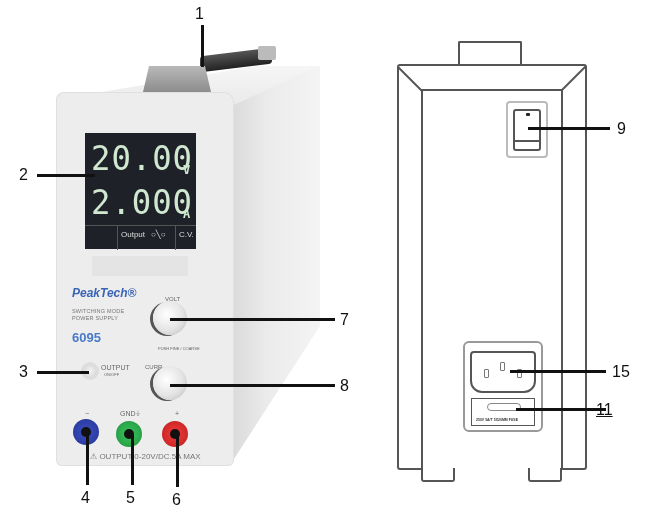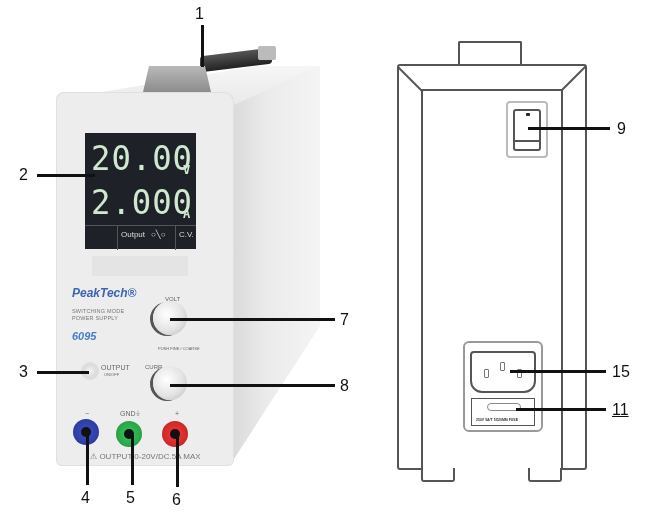--- a/index.html
+++ b/index.html
@@ -22,21 +22,21 @@
   .handle-end{position:absolute;left:258px;top:46px;width:18px;height:14px;background:#bbb;border-radius:2px;}
   .display{position:absolute;left:85px;top:133px;width:111px;height:116px;background:#1e2228;}
   .seg{position:absolute;font-family:"DejaVu Sans Mono",monospace;color:#cfe8cf;letter-spacing:1px;}
   .seg-big{font-size:34px;line-height:34px;transform:scaleX(0.95);transform-origin:left;}
   .seg-unit{font-size:12px;color:#cfe8cf;font-weight:bold;}
   .out-row{position:absolute;left:85px;top:225px;width:111px;height:24px;border-top:1px solid #555;}
   .out-row .cell{position:absolute;top:4px;font-size:8px;color:#ddd;}
   .below-display{position:absolute;left:92px;top:256px;width:96px;height:20px;background:#e4e4e4;}
   .brand{position:absolute;left:72px;top:286px;font-size:12px;font-weight:bold;font-style:italic;color:#3a64b6;}
   .sub{position:absolute;left:72px;font-size:5.5px;color:#777;letter-spacing:.2px;}
-  .model{position:absolute;left:72px;top:330px;font-size:11px;font-weight:bold;color:#4a7ac8;font-style:italic;}
+  .model{position:absolute;left:72px;top:330px;font-size:13px;font-weight:bold;color:#4a7ac8;}
   .knob{position:absolute;width:34px;height:34px;border-radius:50%;
     background:radial-gradient(circle at 40% 40%,#fff,#e4e4e4 55%,#b8b8b8);box-shadow:-3px 1px 0 #555;}
   .knob-label{position:absolute;font-size:6px;color:#666;}
   .btn-out{position:absolute;left:83px;top:364px;width:14px;height:14px;border-radius:50%;background:radial-gradient(circle,#f5f5f5,#ccc);box-shadow:0 0 0 2px #ddd;}
   .jack{position:absolute;width:26px;height:26px;border-radius:50%;}
   .jack::after{content:"";position:absolute;left:8px;top:8px;width:10px;height:10px;border-radius:50%;background:#111;}
   .terminal-label{position:absolute;font-size:7px;color:#666;}
   .warn{position:absolute;left:90px;top:452px;font-size:8px;color:#777;white-space:nowrap;}
   
   .rear{position:absolute;border:2px solid #555;box-sizing:border-box;background:#fff;}
@@ -140,13 +140,13 @@
   <span class="abs" style="left:476px;top:418px;font-size:3.5px;color:#333;white-space:nowrap;font-weight:bold;">250V 5A/T 5X20MM FUSE</span>
 </div>
 
 <div class="line" style="left:528px;top:127px;width:82px;height:3px;"></div>
 <span class="callout-num" style="left:617px;top:121px;">9</span>
 
 <div class="line" style="left:510px;top:370px;width:96px;height:3px;"></div>
 <span class="callout-num" style="left:612px;top:364px;">15</span>
 
 <div class="line" style="left:516px;top:408px;width:90px;height:3px;"></div>
-<span class="callout-num" style="left:612px;top:402px;text-decoration:underline;">11</span>
+<span class="callout-num" style="left:596px;top:402px;text-decoration:underline;">11</span>
 
 </body></html>

